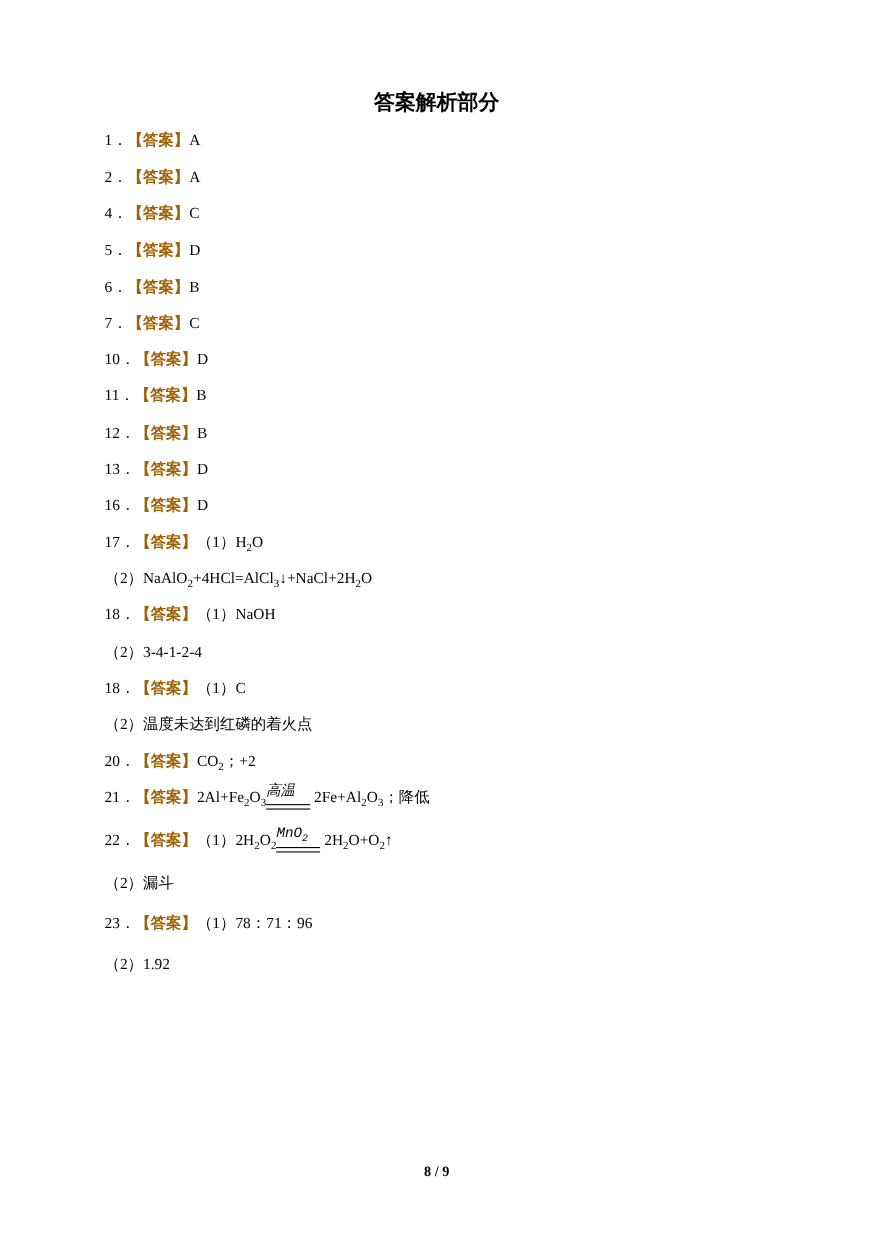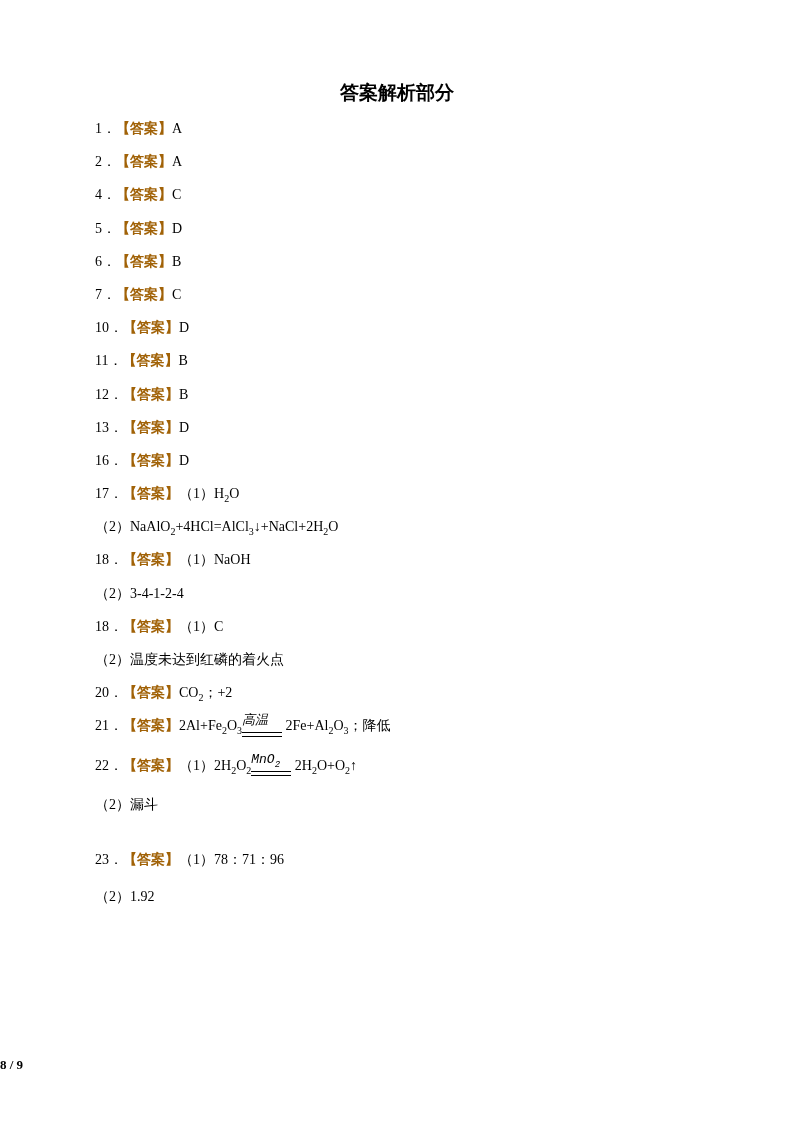--- a/index.html
+++ b/index.html
@@ -74,21 +74,21 @@
     }
     .mno2 {
       font-family: Liberation Mono, monospace;
       font-style: italic;
     }
     .footer {
       position: absolute;
       bottom: 50px;
       left: 0;
       right: 0;
-      text-align: left;
+      text-align: center;
       font-size: 13px;
       font-weight: bold;
     }
   </style>
 </head>
 <body>
 
 <div class="page">
   <div class="title">答案解析部分</div>
 
@@ -115,20 +115,20 @@
   <div class="line"><span class="num">18．</span><span class="answer-tag">【答案】</span><span class="answer-val">（1）C</span></div>
 
   <div class="line">（2）温度未达到红磷的着火点</div>
 
   <div class="line"><span class="num">20．</span><span class="answer-tag">【答案】</span><span class="answer-val"><span>CO</span><span class="sub">2</span><span>；+2</span></span></div>
 
   <div class="line" style="margin-bottom:18px;margin-top:6px;"><span class="num">21．</span><span class="answer-tag">【答案】</span><span class="answer-val"><span>2Al+Fe</span><span class="sub">2</span><span>O</span><span class="sub">3</span><span class="condition">高温</span><span> 2Fe+Al</span><span class="sub">2</span><span>O</span><span class="sub">3</span><span>；降低</span></span></div>
 
   <div class="line" style="margin-bottom:18px;"><span class="num">22．</span><span class="answer-tag">【答案】</span><span class="answer-val"><span>（1）</span><span>2H</span><span class="sub">2</span><span>O</span><span class="sub">2</span><span class="condition mno2"><span>MnO</span><span class="sub" style="font-size:9px;">2</span></span><span> 2H</span><span class="sub">2</span><span>O+O</span><span class="sub">2</span><span>↑</span></span></div>
 
-  <div class="line" style="margin-bottom:34px;">（2）漏斗</div>
+  <div class="line" style="margin-bottom:16px;">（2）漏斗</div>
 
   <div class="line" style="margin-bottom:16px;"><span class="num">23．</span><span class="answer-tag">【答案】</span><span class="answer-val">（1）78：71：96</span></div>
 
   <div class="line">（2）1.92</div>
 </div>
 
 <div class="footer">8 / 9</div>
 
 </body></html>

